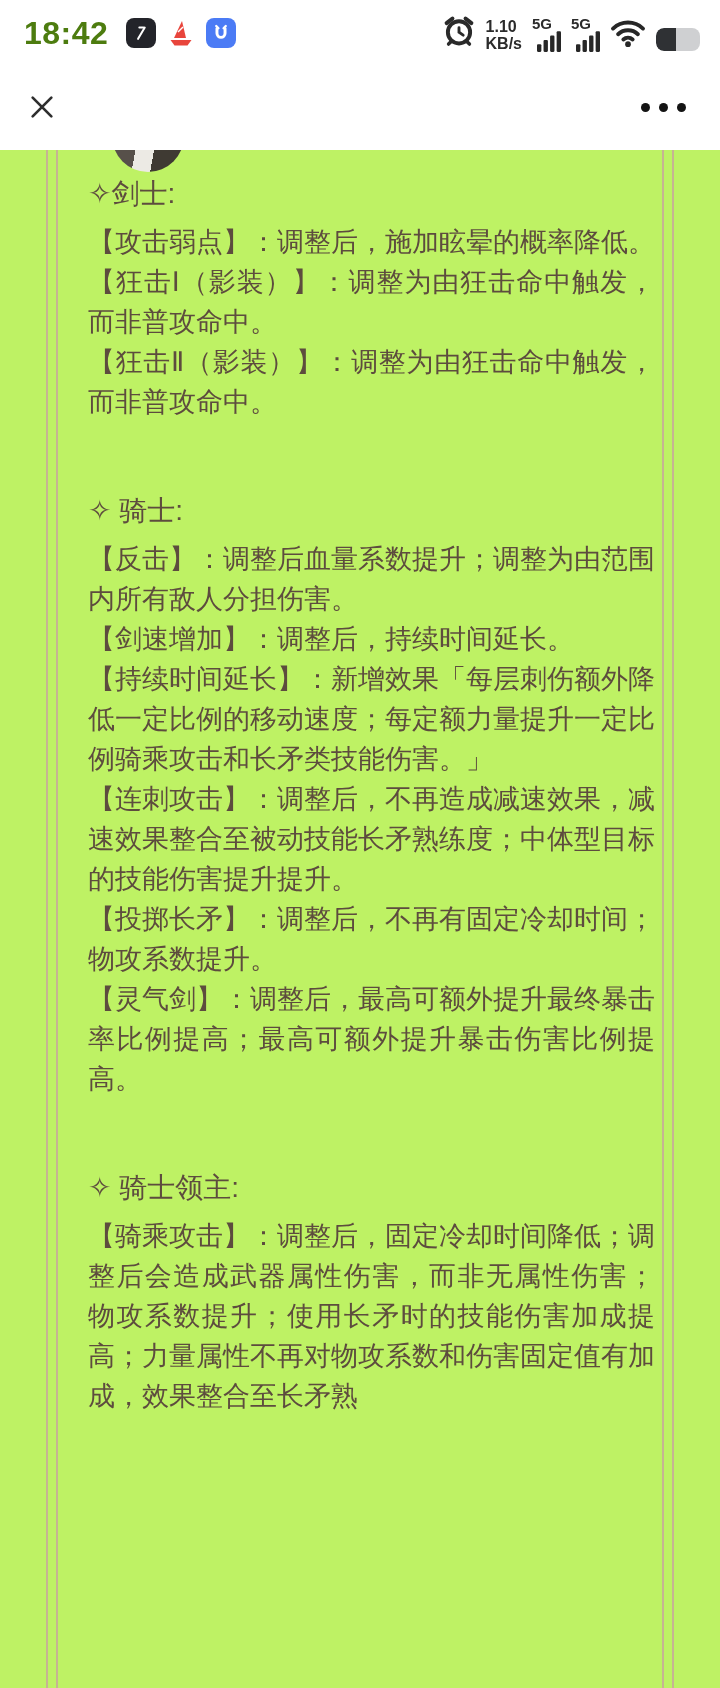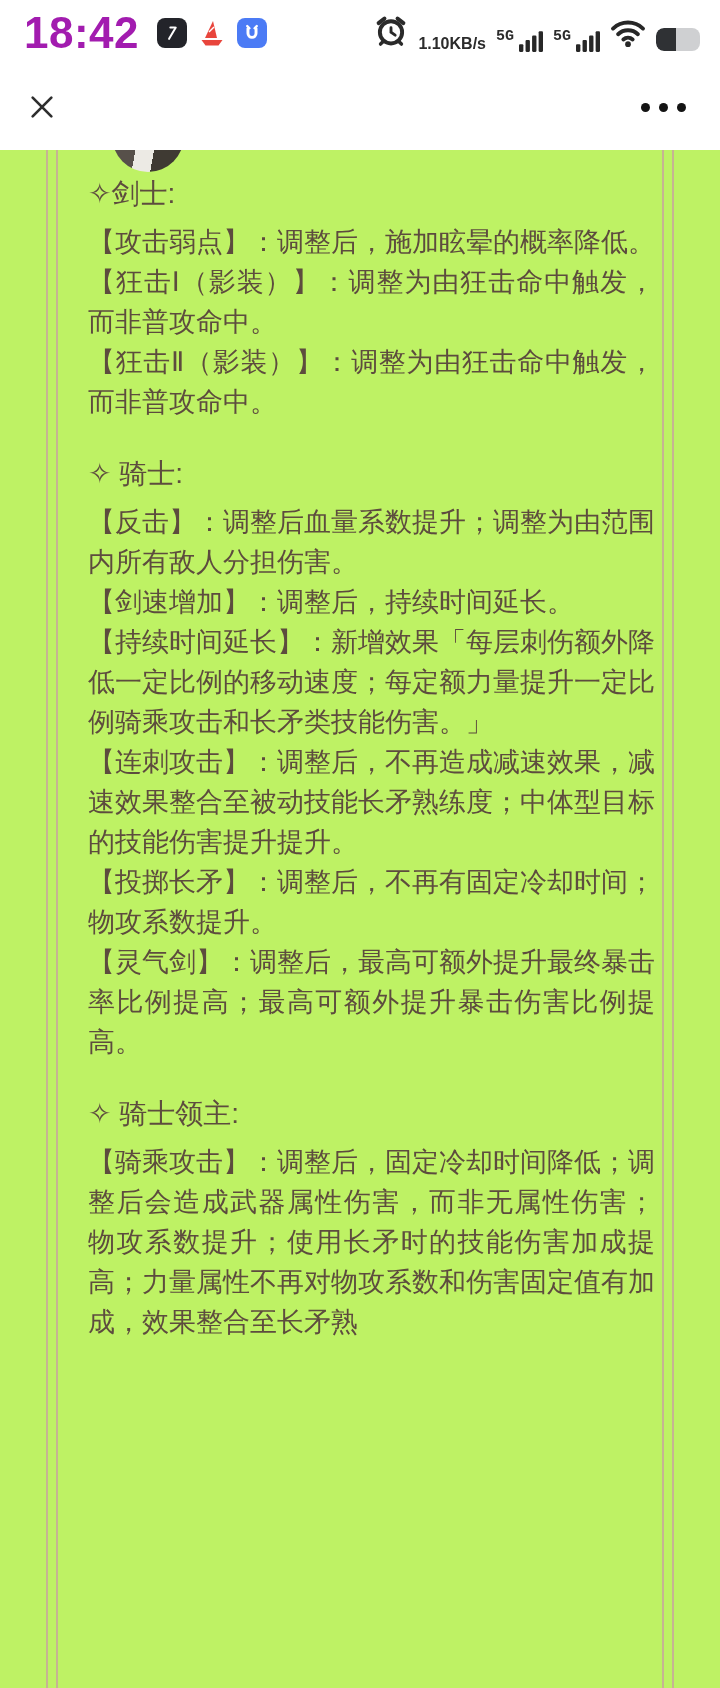--- a/index.html
+++ b/index.html
@@ -3,48 +3,48 @@
 <meta charset="utf-8">
 <style>
   html,body{margin:0;padding:0;}
   .screen{position:relative;width:720px;height:1688px;background:#ffffff;overflow:hidden;
           font-family:"Liberation Sans",sans-serif;}
 
   
   .status-bar{height:62px;display:flex;justify-content:space-between;align-items:center;
               padding:2px 20px 0 24px;background:#fff;}
   .sb-left{display:flex;align-items:center;gap:10px;}
-  .sb-time{font-size:44px;font-weight:600;color:#a21caf;margin-right:8px;letter-spacing:.5px;text-align:right;}
+  .sb-time{font-size:32px;font-weight:600;color:#4d7c0f;margin-right:8px;letter-spacing:.5px;text-align:right;}
   .app-icon{width:30px;height:30px;border-radius:8px;display:flex;align-items:center;justify-content:center;}
   .app-icon.dark{background:#23242a;}
   .app-icon.blue{background:#4b7bf5;}
   .sb-right{display:flex;align-items:flex-end;gap:10px;}
-  .net-speed{display:flex;flex-direction:row;align-items:flex-start;font-size:16px;line-height:17px;
+  .net-speed{display:flex;flex-direction:column;align-items:flex-start;font-size:16px;line-height:17px;
              font-weight:600;color:#2b2b2b;}
-  .sim{display:flex;flex-direction:row;align-items:flex-start;font-family:Liberation Mono, monospace;}
+  .sim{display:flex;flex-direction:column;align-items:flex-start;}
   .sim-label{font-size:15px;line-height:13px;font-weight:700;color:#2b2b2b;}
   .sim svg{margin-left:5px;}
   .battery{position:relative;width:44px;height:23px;border-radius:8px;background:#cfd0d2;overflow:hidden;margin-bottom:1px;}
   .battery-fill{position:absolute;left:0;top:0;bottom:0;width:46%;background:#2f3134;border-radius:8px 0 0 8px;}
 
   
   .nav-bar{height:86px;display:flex;align-items:center;justify-content:space-between;
            padding:0 28px 0 20px;background:#fff;}
   .icon-btn{background:none;border:none;padding:6px;cursor:pointer;display:flex;align-items:center;}
   .dots{display:flex;gap:9px;}
   .dots i{width:9px;height:9px;border-radius:50%;background:#141414;}
 
   
   .content{position:relative;height:1554px;background:#bef264;overflow:hidden;}
   .frame-line{position:absolute;top:0;bottom:0;width:2px;background:#c6b492;}
   .fl-1{left:46px;}.fl-2{left:56px;}.fl-3{left:662px;}.fl-4{left:672px;}
   .top-image{position:absolute;top:-50px;left:112px;width:72px;height:72px;border-radius:50%;
              background:linear-gradient(100deg,#57504a 38%,#eceae4 38%,#eceae4 60%,#3f3a33 60%);}
   .article-text{position:absolute;left:88px;top:0;width:567px;color:#5d4c3e;}
-  .section{margin-top:32px;}
+  .section{margin-top:69px;}
   .section:first-child{margin-top:24px;}
   .section-title{margin:0 0 8px 0;font-size:28px;font-weight:400;line-height:40px;color:#5d4c3e;}
   .article-text p{margin:0;font-size:27px;line-height:40px;text-align:justify;}
 
   
   .footer{height:112px;display:flex;align-items:center;background:#fff;
           border-top:1px solid #ededed;padding:0 32px 0 50px;box-sizing:border-box;}
   .avatar{width:66px;height:66px;border-radius:50%;overflow:hidden;flex:0 0 auto;cursor:pointer;}
   .account{display:flex;align-items:center;gap:10px;margin-left:16px;min-width:0;cursor:pointer;}
   .account-name{font-size:31px;color:#050505;white-space:nowrap;}

